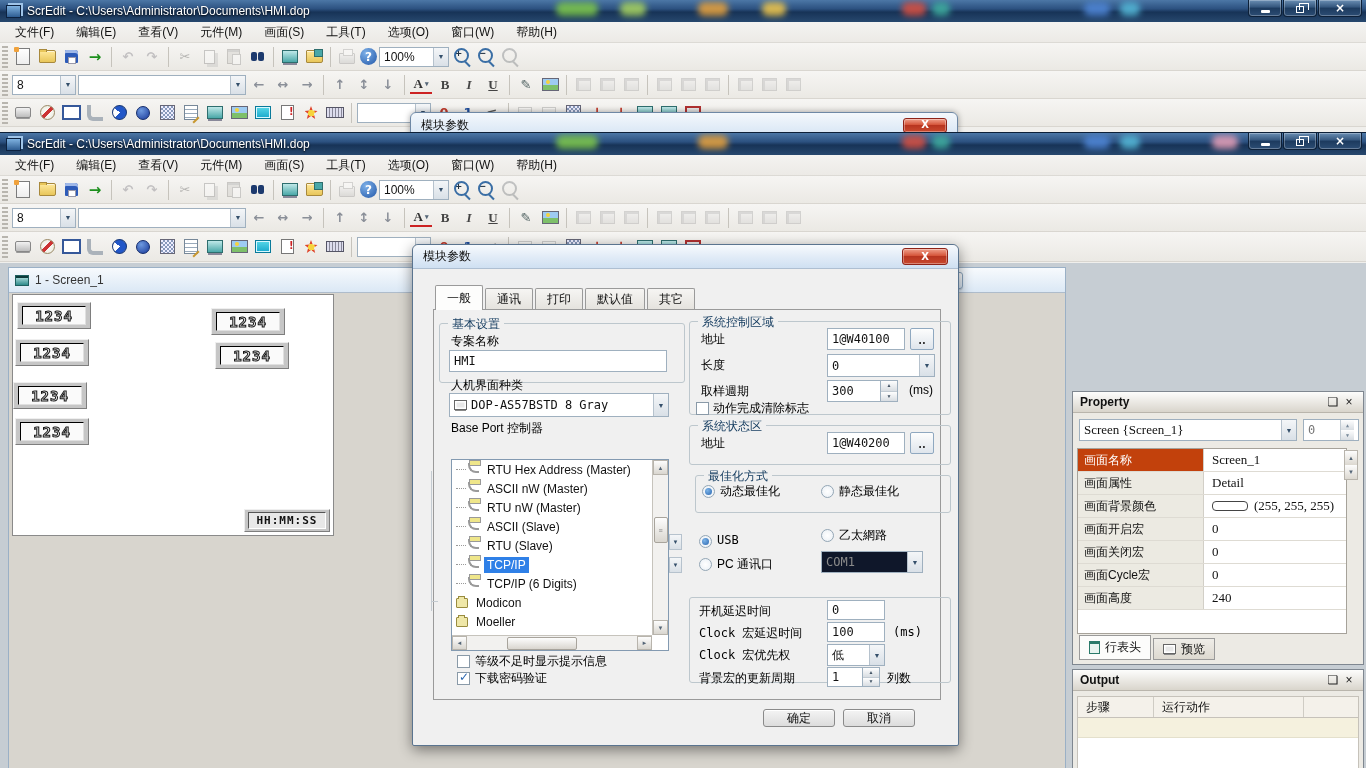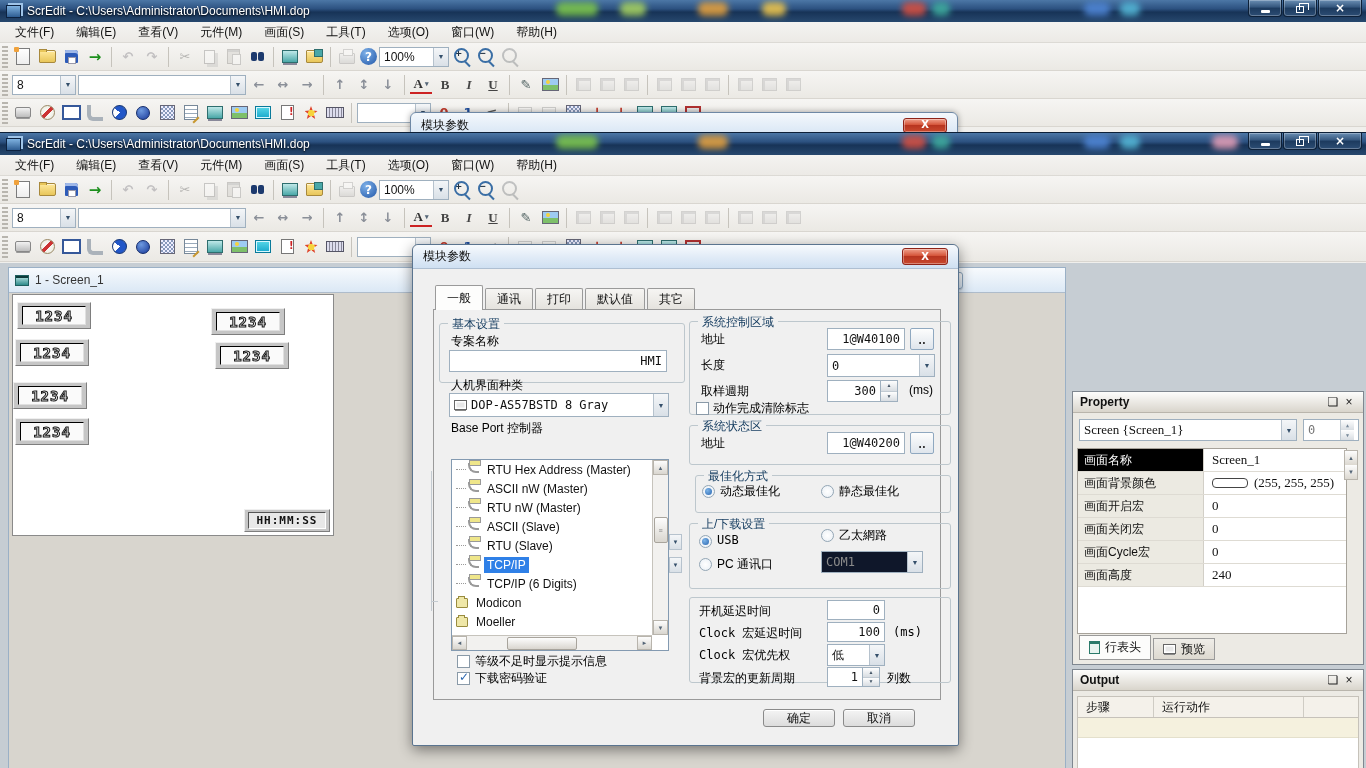--- a/index.html
+++ b/index.html
@@ -91,21 +91,21 @@
   .k-down-red{color:#c0392b;font-weight:800;font-size:14px;}
   .k-grid-red::before{content:'';width:12px;height:10px;border:2px solid #b03030;background:linear-gradient(#e8e8e8,#c8c8c8);}
   .k-glyph{}
 
   
   .combo{border:1px solid #9fb0bf;background:#fff;display:flex;align-items:center;font-size:12px;overflow:hidden;}
   .combo .val{padding:0 4px;white-space:nowrap;overflow:hidden;display:flex;align-items:center;gap:4px;}
   .combo .arrow{margin-left:auto;width:15px;align-self:stretch;background:linear-gradient(#f4f6f8,#d9e0e7);border-left:1px solid #b6c2cd;display:flex;align-items:center;justify-content:center;font-size:7px;color:#35506b;flex:0 0 auto;}
   .combo.inline{position:static;height:20px;flex:0 0 auto;}
   .combo.dis{background:#0f172a;color:#8a8a8a;gap:25px;}
-  .inp{position:absolute;border:1px solid #9fb0bf;background:#fff;font:12px "DejaVu Sans Mono",monospace;padding:0 4px;display:flex;align-items:center;justify-content:flex-end;}
+  .inp{position:absolute;border:1px solid #9fb0bf;background:#fff;font:12px "DejaVu Sans Mono",monospace;padding:0 4px;display:flex;align-items:center;}
   .lab{position:absolute;white-space:nowrap;color:#000;}
   .lab.en{font-family:"DejaVu Sans Mono",monospace;}
   .grp{position:absolute;border:1px solid #bdc7cd;border-radius:3px;}
   .grp>b{position:absolute;top:-8px;left:8px;background:#f0f0f0;padding:0 4px;font-weight:400;color:#123a5e;white-space:nowrap;}
   .spin{position:absolute;width:17px;display:flex;flex-direction:column;border:1px solid #9fb0bf;border-left:none;}
   .spin i{flex:1;font-style:normal;font-size:5px;line-height:5px;display:flex;align-items:center;justify-content:center;background:linear-gradient(#fefefe,#d8dde2);color:#456;border-bottom:1px solid #c2cbd3;}
   .spin i:last-child{border-bottom:none;}
   .dots-btn{position:absolute;border:1px solid #8fa8c0;background:linear-gradient(#fdfdfd,#dfe5ec);border-radius:2px;font:700 10px/1 "DejaVu Sans",sans-serif;display:flex;align-items:flex-end;justify-content:center;color:#333;padding-bottom:3px;}
   .radio{position:absolute;width:13px;height:13px;border-radius:50%;border:1px solid #93a6b5;background:radial-gradient(#fff,#e8eef4);}
   .radio.on::after{content:'';display:block;width:7px;height:7px;margin:2px;border-radius:50%;background:radial-gradient(circle at 35% 35%,#7db4e8,#2a66b0);}
@@ -145,21 +145,21 @@
   .prop{top:128px;height:274px;}
   .out{top:406px;height:229px;}
   .prop-combo{position:absolute;left:6px;top:27px;width:218px;height:22px;}
   .prop-combo .val{font-family:"Liberation Serif",serif;font-size:13px;}
   .prop-spin{position:absolute;left:230px;top:27px;width:56px;height:22px;border:1px solid #9fb0bf;background:#fff;display:flex;align-items:center;padding:0 4px;color:#777;font-family:"DejaVu Sans Mono",monospace;}
   .prop-spin .sp{margin-left:auto;display:flex;flex-direction:column;align-self:stretch;width:14px;border-left:1px solid #c2cbd3;}
   .prop-spin .sp i{flex:1;font-style:normal;font-size:5px;line-height:5px;display:flex;align-items:center;justify-content:center;background:linear-gradient(#fefefe,#d8dde2);color:#789;}
   .pgrid{position:absolute;left:4px;top:56px;width:270px;height:186px;background:#fff;border:1px solid #a6a29a;}
   .prow{display:flex;height:23px;border-bottom:1px solid #dedbd3;}
   .prow .pl{width:126px;background:#eceae2;border-right:1px solid #d2cfc7;display:flex;align-items:center;padding:0 6px;}
-  .prow.selected .pl{background:#000000;color:#fff;text-align:center;}
+  .prow.selected .pl{background:#c2410c;color:#fff;text-align:center;}
   .prow .pv{flex:1;display:flex;align-items:center;padding:0 8px;font-family:"Liberation Serif",serif;font-size:13px;gap:6px;}
   .prow .swatch{display:none;width:36px;height:10px;border:1px solid #444;background:#fff;border-radius:4px;}
   .prow.has-swatch .swatch{display:inline-block;}
   .pg-scroll{position:absolute;right:5px;top:58px;width:14px;height:30px;display:flex;flex-direction:column;border:1px solid #b8b4ac;}
   .pg-scroll i{flex:1;font-style:normal;font-size:6px;display:flex;align-items:center;justify-content:center;background:linear-gradient(#fdfdfd,#dcd8d0);color:#567;}
   .ptabs{position:absolute;left:6px;bottom:4px;display:flex;align-items:flex-end;}
   .ptab{height:22px;padding:0 9px;border:1px solid #9a9a9a;background:linear-gradient(#efede8,#ddd9d0);display:flex;align-items:center;gap:5px;margin-right:2px;}
   .ptab.active{background:#fcfcfb;height:25px;}
   .ti-clip{width:11px;height:13px;background:#e8f4f0;border:1px solid #2a7a6a;box-shadow:inset 0 2px 0 #2a7a6a;}
   .ti-mon{width:13px;height:10px;background:#e8e8e8;border:1px solid #666;box-shadow:inset 0 0 0 1.5px #fff,0 2px 0 -1px #888;}
@@ -406,20 +406,26 @@
         </div>
         <div class="pgrid">
 
             <div class="prow selected">
               <span class="pl">画面名称</span>
               <span class="pv">
                 <span>Screen_1</span>
               </span>
             </div>
 
+            <div class="prow">
+              <span class="pl">画面属性</span>
+              <span class="pv">
+                <span>Detail</span>
+              </span>
+            </div>
 
             <div class="prow has-swatch">
               <span class="pl">画面背景颜色</span>
               <span class="pv">
                 <span class="swatch"></span>
                 <span>(255, 255, 255)</span>
               </span>
             </div>
 
             <div class="prow">
@@ -641,23 +647,20 @@
       </div>
 
     <div class="grp" style="left:282px;top:230px;width:256px;height:38px">
       <b>最佳化方式</b>
     </div>
     <span class="radio on" style="left:289px;top:240px"></span>
     <span class="lab" style="left:307px;top:238px">动态最佳化</span>
     <span class="radio" style="left:408px;top:240px"></span>
     <span class="lab" style="left:426px;top:238px">静态最佳化</span>
 
-    <div class="grp" style="left:276px;top:278px;width:262px;height:66px">
-      <b>上/下载设置</b>
-    </div>
     <span class="radio on" style="left:286px;top:290px"></span>
     <span class="lab en" style="left:304px;top:288px">USB</span>
     <span class="radio" style="left:408px;top:284px"></span>
     <span class="lab" style="left:426px;top:282px">乙太網路</span>
     <span class="radio" style="left:286px;top:313px"></span>
     <span class="lab" style="left:304px;top:311px">PC 通讯口</span>
     <div class="combo dis" style="position:absolute;left:408px;top:306px;width:102px;height:22px">
       <span class="val" style="font-family:'DejaVu Sans Mono',monospace">COM1</span>
       <span class="arrow">▼</span>
     </div>

